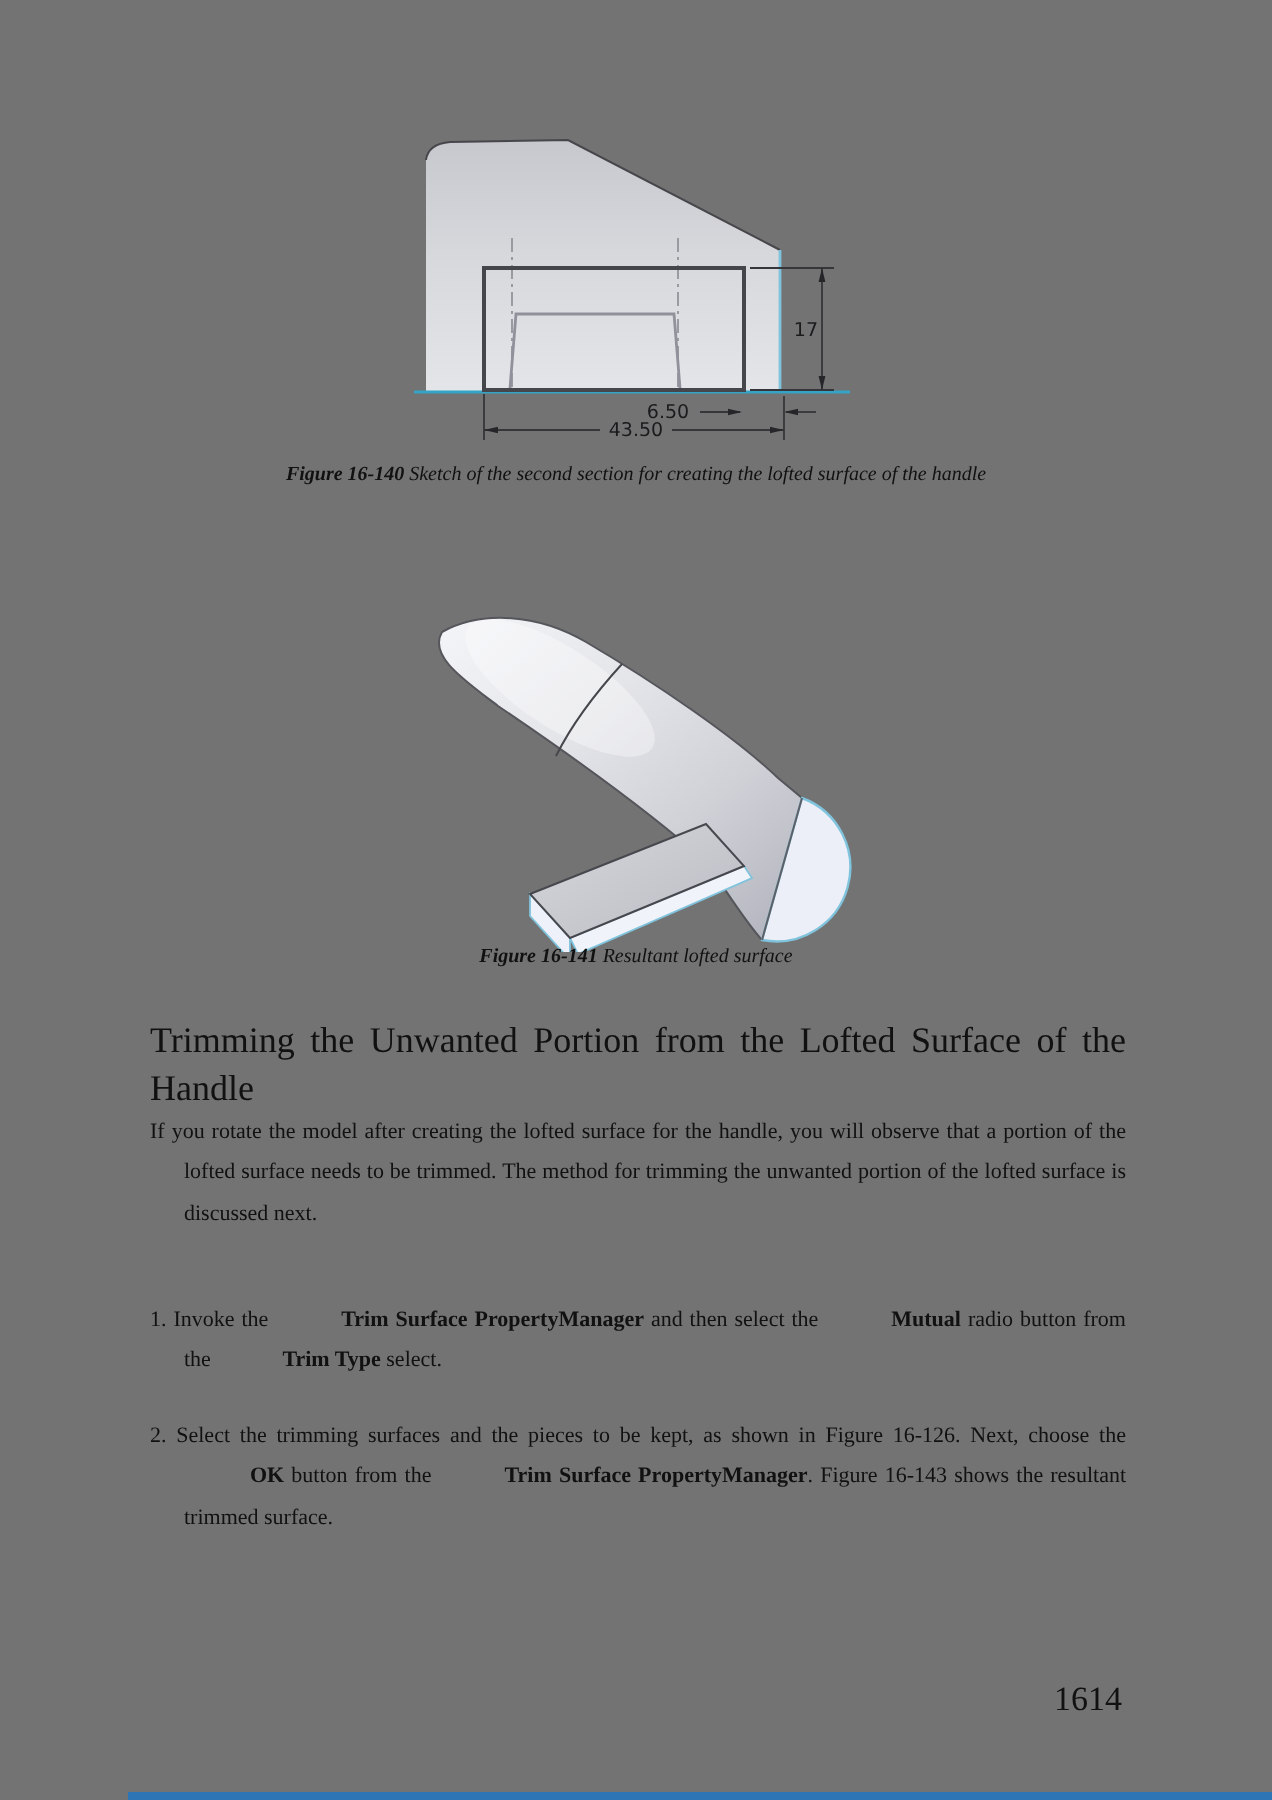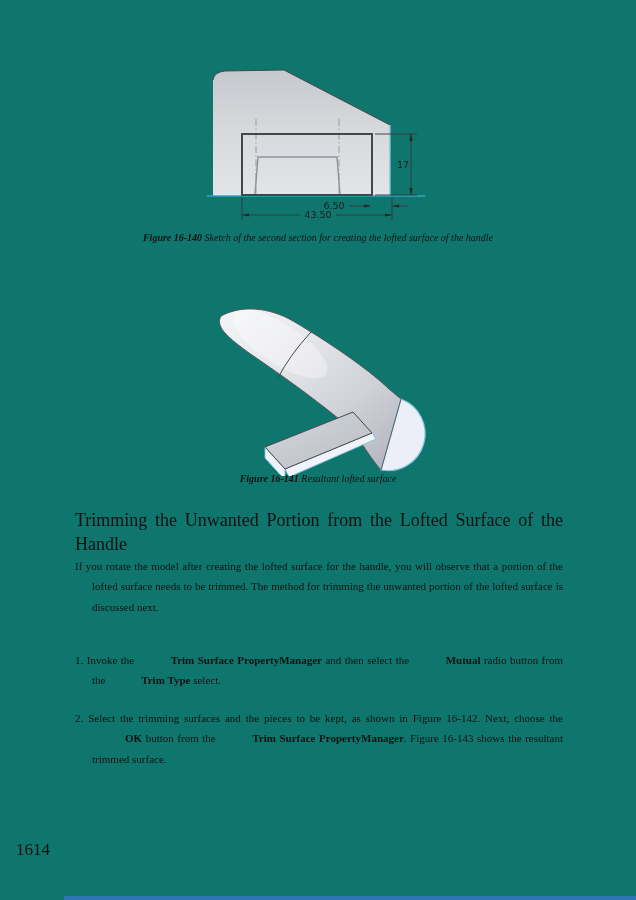--- a/index.html
+++ b/index.html
@@ -6,21 +6,21 @@
     --accent-bar:#2e75b6;
     --sketch-blue:#35a3c6;
     --edge-blue:#7fc3dc;
     --text:#111111;
   }
   *{margin:0;padding:0;box-sizing:border-box;}
   html,body{background:#ffffff;}
   .page{
     position:relative;
     width:636px;height:900px;
-    background:#0f766e;
+    background:#737373;
     font-family:"Liberation Serif", serif;
     color:var(--text);
     overflow:hidden;
   }
   .fig-sketch{position:absolute;left:183px;top:56px;width:272px;height:172px;}
   .fig-model{position:absolute;left:185px;top:296px;width:272px;height:180px;}
   .caption{
     position:absolute;left:0;width:636px;
     text-align:center;font-style:italic;
     font-size:10px;line-height:17.6px;
@@ -36,22 +36,22 @@
   }
   .body-text{
     font-size:11px;line-height:20.4px;text-align:justify;
   }
   .hang{padding-left:17px;text-indent:-17px;}
   .intro{position:absolute;left:75px;top:556px;width:488px;}
   .step-1{position:absolute;left:75px;top:650px;width:488px;}
   .step-2{position:absolute;left:75px;top:708px;width:488px;}
   .step b{font-weight:bold;margin-left:33px;}
   .page-number{
-    position:absolute;left:16px;top:840px;width:556px;
-    text-align:left;font-size:17px;
+    position:absolute;left:5px;top:840px;width:556px;
+    text-align:right;font-size:17px;
   }
   .accent-bar{
     position:absolute;left:64px;right:0;bottom:0;height:4px;
     background:var(--accent-bar);
   }
   
   .dimline{stroke:#36363a;stroke-width:0.9;fill:none;}
   .dimarrow{fill:#26262a;stroke:none;}
   .dimtext{font-family:"DejaVu Sans", sans-serif;font-size:9.5px;fill:#1b1b1e;}
   .stroke-blue{stroke:var(--sketch-blue);}
@@ -157,19 +157,19 @@
   <div class="caption cap-141">
     <span class="caption-inner"><b>Figure 16-141 </b><span>Resultant lofted surface</span></span>
   </div>
 
   <h1 class="section-heading">Trimming the Unwanted Portion from the Lofted Surface of the Handle</h1>
 
   <p class="body-text hang intro">If you rotate the model after creating the lofted surface for the handle, you will observe that a portion of the lofted surface needs to be trimmed. The method for trimming the unwanted portion of the lofted surface is discussed next.</p>
 
   <div class="body-text hang step step-1"><span>1.</span><span><span> Invoke the </span><b>Trim Surface PropertyManager</b><span> and then select the </span><b>Mutual</b><span> radio button from the </span><b>Trim Type</b><span> select.</span></span></div>
 
-  <div class="body-text hang step step-2"><span>2.</span><span><span> Select the trimming surfaces and the pieces to be kept, as shown in Figure 16-142. Next, choose the </span><b>OK</b><span> button from the </span><b>Trim Surface PropertyManager</b><span>. Figure 16-143 shows the resultant trimmed surface.</span></span></div>
+  <div class="body-text hang step step-2"><span>2.</span><span><span> Select the trimming surfaces and the pieces to be kept, as shown in Figure 16-126. Next, choose the </span><b>OK</b><span> button from the </span><b>Trim Surface PropertyManager</b><span>. Figure 16-143 shows the resultant trimmed surface.</span></span></div>
 
   <div class="page-number">1614</div>
 
   <div class="accent-bar"></div>
 
 </div>
 
 </body></html>

